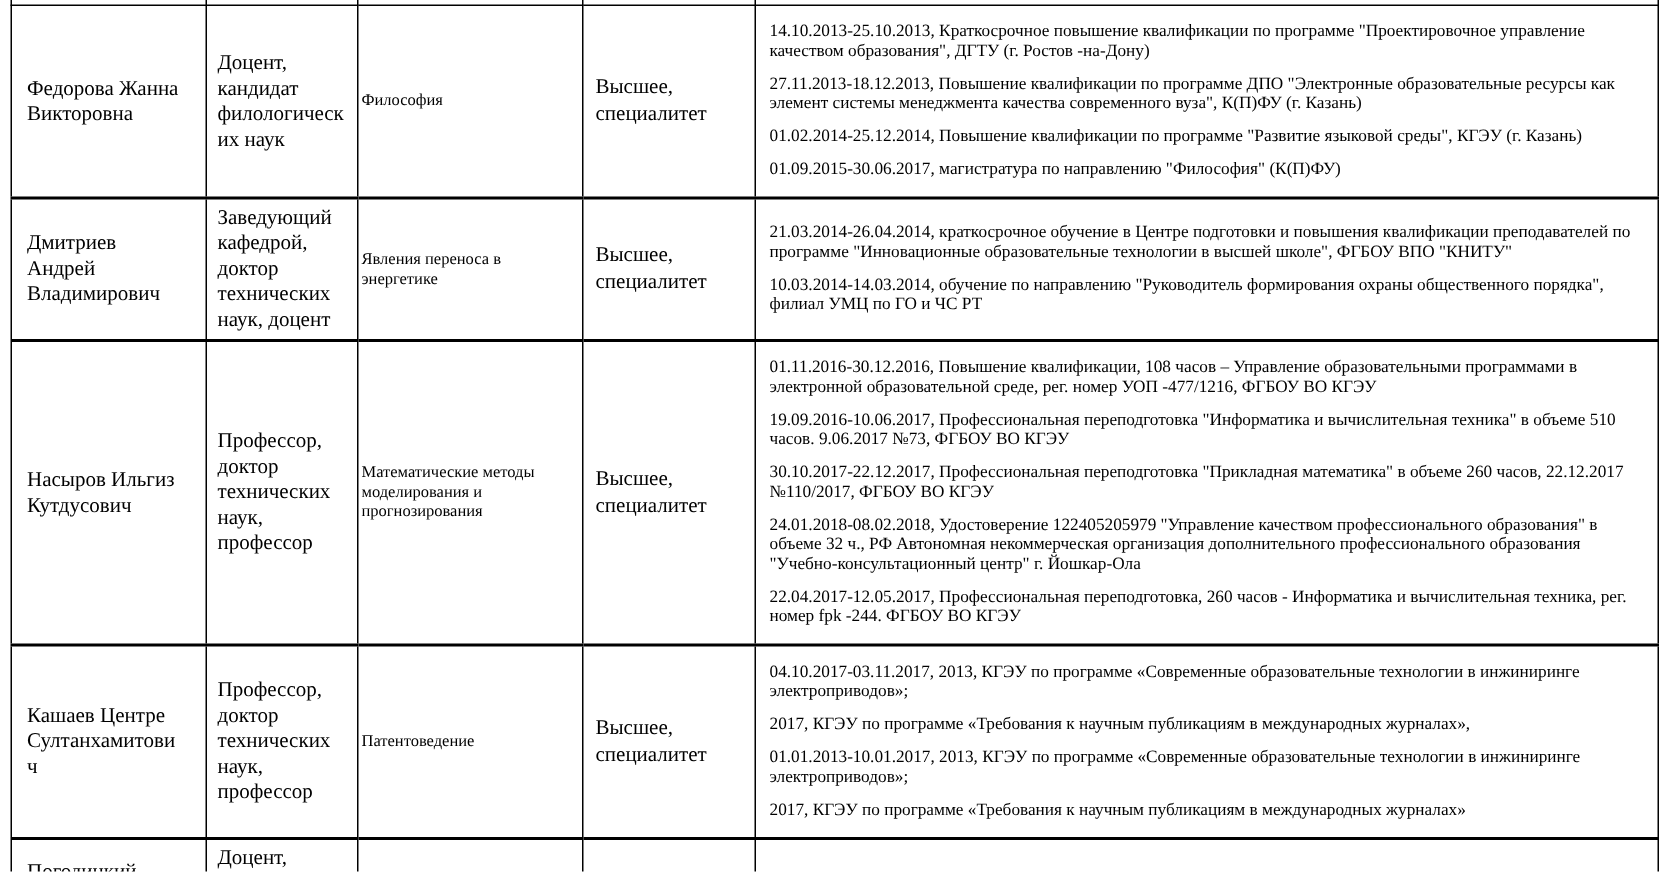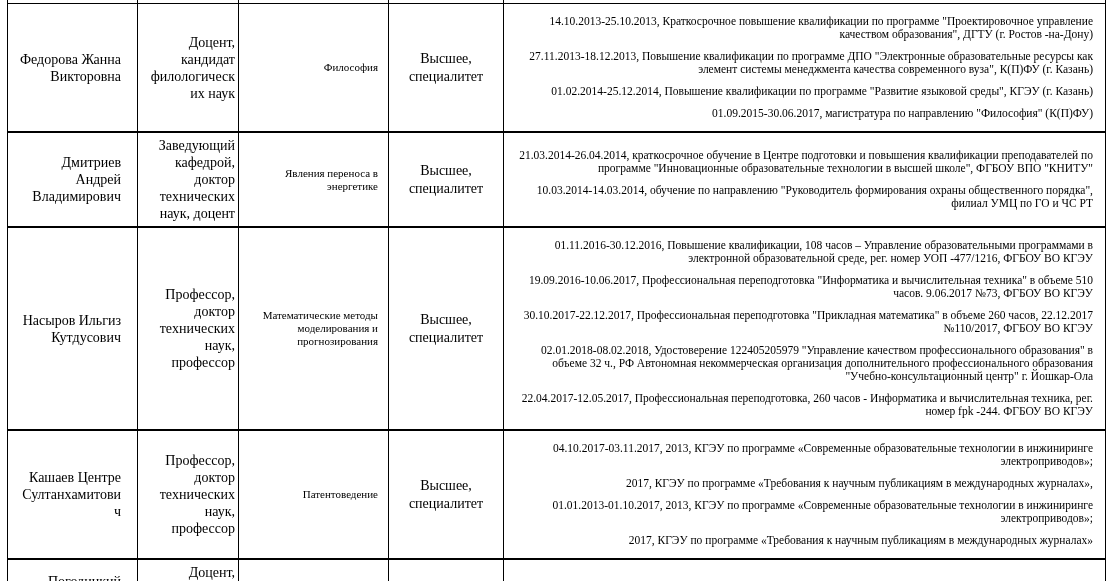--- a/index.html
+++ b/index.html
@@ -21,21 +21,20 @@
     border-collapse: collapse;
     table-layout: fixed;
     margin: 0 0 0 7px;
     width: 1098px;
   }
   td {
     border: 1px solid #000000;
     border-bottom-width: 2px;
     vertical-align: middle;
     overflow: hidden;
-    text-align: right;
   }
   tr.clip-row td {
     border-top: none;
     border-bottom-width: 1px;
     height: 3px;
     padding: 0;
   }
   tr.last-row td { border-bottom-width: 3px; }
 
   tr.r1 { height: 106px; }
@@ -58,21 +57,20 @@
   }
   td.col-disc {
     font-size: 11px;
     line-height: 13px;
     padding: 4px 10px 4px 2px;
     overflow-wrap: break-word;
   }
   td.col-edu {
     font-size: 14px;
     line-height: 18px;
-    text-align: center;
     padding: 4px 8px;
   }
   td.col-qual {
     font-size: 11.5px;
     line-height: 13px;
     padding: 2px 12px 2px 9px;
   }
   td.col-qual p { margin: 9px 0; }
 </style>
 </head>
@@ -123,34 +121,34 @@
 
     <tr class="r3">
       <td class="col-name">Насыров Ильгиз Кутдусович</td>
       <td class="col-pos">Профессор, доктор технических наук, профессор</td>
       <td class="col-disc">Математические методы моделирования и прогнозирования</td>
       <td class="col-edu">Высшее, специалитет</td>
       <td class="col-qual">
         <p>01.11.2016-30.12.2016, Повышение квалификации, 108 часов – Управление образовательными программами в электронной образовательной среде, рег. номер УОП -477/1216, ФГБОУ ВО КГЭУ</p>
         <p>19.09.2016-10.06.2017, Профессиональная переподготовка "Информатика и вычислительная техника" в объеме 510 часов. 9.06.2017 №73, ФГБОУ ВО КГЭУ</p>
         <p>30.10.2017-22.12.2017, Профессиональная переподготовка "Прикладная математика" в объеме 260 часов, 22.12.2017 №110/2017, ФГБОУ ВО КГЭУ</p>
-        <p>02.01.2018-08.02.2018, Удостоверение 122405205979 "Управление качеством профессионального образования" в объеме 32 ч., РФ Автономная некоммерческая организация дополнительного профессионального образования "Учебно-консультационный центр" г. Йошкар-Ола</p>
+        <p>24.01.2018-08.02.2018, Удостоверение 122405205979 "Управление качеством профессионального образования" в объеме 32 ч., РФ Автономная некоммерческая организация дополнительного профессионального образования "Учебно-консультационный центр" г. Йошкар-Ола</p>
         <p>22.04.2017-12.05.2017, Профессиональная переподготовка, 260 часов - Информатика и вычислительная техника, рег. номер fpk -244. ФГБОУ ВО КГЭУ</p>
       </td>
     </tr>
 
     <tr class="r4">
       <td class="col-name">Кашаев Центре Султанхамитович</td>
       <td class="col-pos">Профессор, доктор технических наук, профессор</td>
       <td class="col-disc">Патентоведение</td>
       <td class="col-edu">Высшее, специалитет</td>
       <td class="col-qual">
         <p>04.10.2017-03.11.2017, 2013, КГЭУ по программе «Современные образовательные технологии в инжиниринге электроприводов»;</p>
         <p> 2017, КГЭУ по программе «Требования к научным публикациям в международных журналах»,</p>
-        <p>01.01.2013-01.10.2017, 2013, КГЭУ по программе «Современные образовательные технологии в инжиниринге электроприводов»;</p>
+        <p>01.01.2013-10.01.2017, 2013, КГЭУ по программе «Современные образовательные технологии в инжиниринге электроприводов»;</p>
         <p>2017, КГЭУ по программе «Требования к научным публикациям в международных журналах»</p>
       </td>
     </tr>
 
     <tr class="r5 last-row">
       <td class="col-name">Погодицкий Олег Владиславович</td>
       <td class="col-pos">Доцент, кандидат технических наук, доцент</td>
       <td class="col-disc">Информационно-библиографическое дело</td>
       <td class="col-edu">Высшее, специалитет</td>
       <td class="col-qual">

